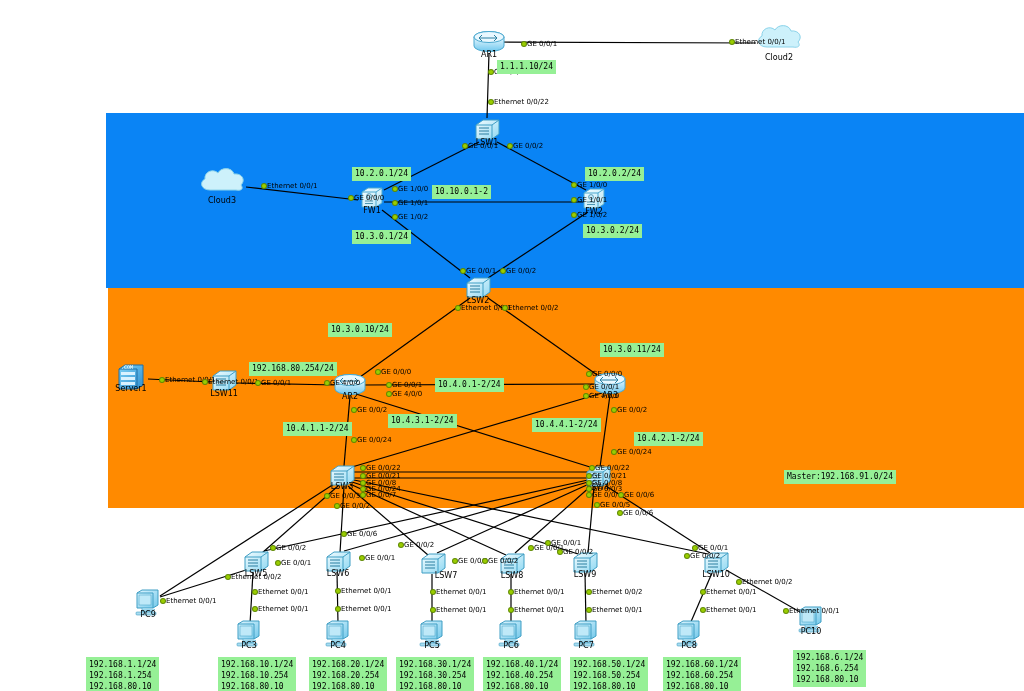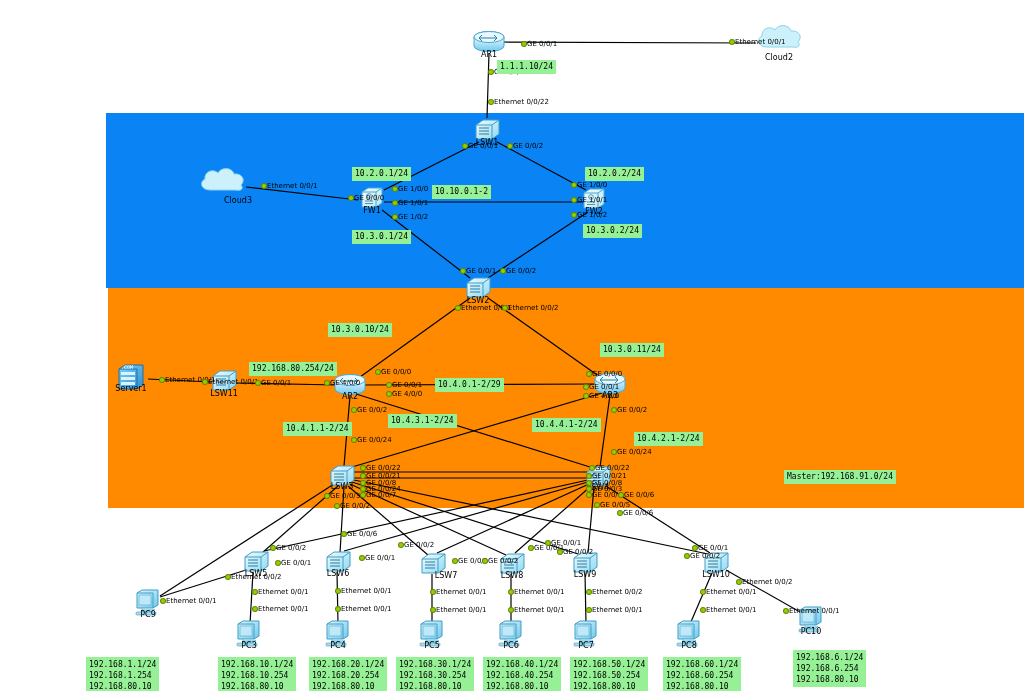--- a/index.html
+++ b/index.html
@@ -116,21 +116,21 @@
       <path d="M19 7 L26 2" fill="none" stroke="#3f9ec4"></path>
       <path d="M6 10 h10 M6 13 h10 M6 16 h10" stroke="#2a7fa0" stroke-width="1"></path>
         </svg>
         <div class="nodelabel" style="top: 20px; margin-left: 0px;">LSW1</div>
       </div>
       <div class="node" style="left: 222px; top: 181px;">
         <svg class="glyph" width="52" height="34">
           <path d="M14 26 C5 26 3 18 9 15 C8 8 17 4 22 9 C25 3 36 3 38 10
       C46 9 50 16 45 21 C48 25 45 27 40 26 Z" fill="#cdf1fb" stroke="#8bd3ea"></path>
         </svg>
-        <div class="nodelabel" style="top: 32px; margin-left: 16px;">Cloud3</div>
+        <div class="nodelabel" style="top: 32px; margin-left: 0px;">Cloud3</div>
       </div>
       <div class="node" style="left: 372px; top: 198px;">
         <svg class="glyph" width="26" height="24">
           <defs>
             <linearGradient id="fg" x1="0" y1="0" x2="1" y2="1">
       <stop offset="0" stop-color="#f4fdff"></stop>
               <stop offset="1" stop-color="#b6e6f7"></stop>
             </linearGradient>
           </defs>
       <path d="M3 6 L9 2 L23 2 L23 17 L17 21 L3 21 Z" fill="url(#fg)" stroke="#4aa8cf"></path>
@@ -565,21 +565,21 @@
   <div id="iptags">
       <div class="iptag" style="left: 497px; top: 60px;">1.1.1.10/24</div>
       <div class="iptag" style="left: 352px; top: 167px;">10.2.0.1/24</div>
       <div class="iptag" style="left: 432px; top: 185px;">10.10.0.1-2</div>
       <div class="iptag" style="left: 585px; top: 167px;">10.2.0.2/24</div>
       <div class="iptag" style="left: 352px; top: 230px;">10.3.0.1/24</div>
       <div class="iptag" style="left: 583px; top: 224px;">10.3.0.2/24</div>
       <div class="iptag" style="left: 328px; top: 323px;">10.3.0.10/24</div>
       <div class="iptag" style="left: 600px; top: 343px;">10.3.0.11/24</div>
       <div class="iptag" style="left: 249px; top: 362px;">192.168.80.254/24</div>
-      <div class="iptag" style="left: 435px; top: 378px;">10.4.0.1-2/29</div>
+      <div class="iptag" style="left: 435px; top: 378px;">10.4.0.1-2/24</div>
       <div class="iptag" style="left: 283px; top: 422px;">10.4.1.1-2/24</div>
       <div class="iptag" style="left: 388px; top: 414px;">10.4.3.1-2/24</div>
       <div class="iptag" style="left: 532px; top: 418px;">10.4.4.1-2/24</div>
       <div class="iptag" style="left: 634px; top: 432px;">10.4.2.1-2/24</div>
       <div class="iptag" style="left: 784px; top: 470px;">Master:192.168.91.0/24</div>
       <div class="iptag multi" style="left: 86px; top: 657px;">192.168.1.1/24
 192.168.1.254
 192.168.80.10</div>
       <div class="iptag multi" style="left: 218px; top: 657px;">192.168.10.1/24
 192.168.10.254

